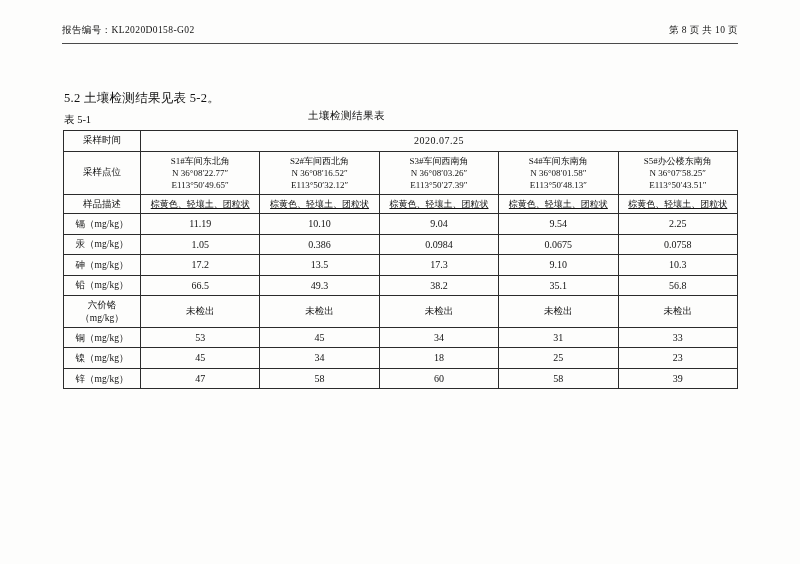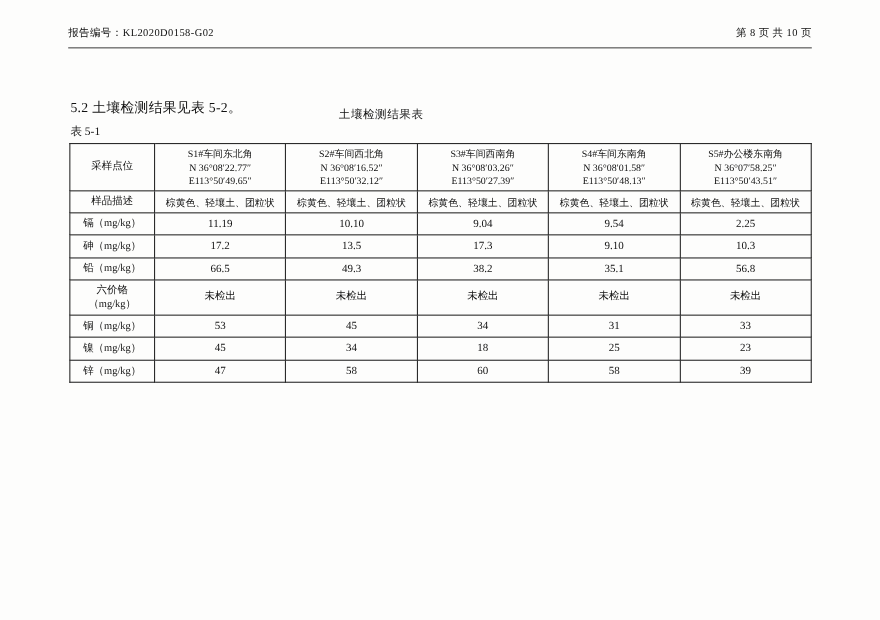--- a/index.html
+++ b/index.html
@@ -54,21 +54,21 @@
   }
   .table-caption-left {
     position: absolute;
     left: 64px;
     top: 113px;
     font-size: 10.5px;
   }
   .table-caption-center {
     position: absolute;
     left: 0;
-    top: 97px;
+    top: 109px;
     width: 693px;
     text-align: center;
     font-size: 10.5px;
     letter-spacing: 0.5px;
   }
 
   table.data {
     position: absolute;
     left: 63px;
     top: 130px;
@@ -97,20 +97,21 @@
   }
   td.point-head {
     font-size: 9px;
     line-height: 1.45;
     padding: 4px 1px;
   }
   td.desc {
     font-size: 9px;
     line-height: 1.4;
     padding: 4px 2px;
+    text-decoration: underline;
   }
   td.date-cell {
     font-size: 10px;
     letter-spacing: 0.5px;
   }
   .val { font-size: 10px; margin-top: 32px; }
   .nd { font-size: 9.5px; margin-left: 30px; }
 </style>
 </head>
 <body>
@@ -122,20 +123,24 @@
     <span class="header-right">第 8 页 共 10 页</span>
   </div>
   <div class="header-rule"></div>
 
   <div class="section-title">5.2 土壤检测结果见表 5-2。</div>
   <div class="table-caption-left">表 5-1</div>
   <div class="table-caption-center">土壤检测结果表</div>
 
   <table class="data">
     <tbody>
+      <tr>
+        <td class="label">采样时间</td>
+        <td class="date-cell" colspan="5">2020.07.25</td>
+      </tr>
       <tr>
         <td class="label">采样点位</td>
         <td class="point-head">S1#车间东北角<br>N 36°08′22.77″<br>E113°50′49.65″</td>
         <td class="point-head">S2#车间西北角<br>N 36°08′16.52″<br>E113°50′32.12″</td>
         <td class="point-head">S3#车间西南角<br>N 36°08′03.26″<br>E113°50′27.39″</td>
         <td class="point-head">S4#车间东南角<br>N 36°08′01.58″<br>E113°50′48.13″</td>
         <td class="point-head">S5#办公楼东南角<br>N 36°07′58.25″<br>E113°50′43.51″</td>
       </tr>
 
     <tr>
@@ -153,20 +158,30 @@
             <span class="lbl-2">镉（mg/kg）</span>
           </td>
           <td class="val">11.19</td>
           <td class="val">10.10</td>
           <td class="val">9.04</td>
           <td class="val">9.54</td>
           <td class="val">2.25</td>
         </tr>
         <tr>
           <td class="label">
+            <span class="lbl-2">汞（mg/kg）</span>
+          </td>
+          <td class="val">1.05</td>
+          <td class="val">0.386</td>
+          <td class="val">0.0984</td>
+          <td class="val">0.0675</td>
+          <td class="val">0.0758</td>
+        </tr>
+        <tr>
+          <td class="label">
             <span class="lbl-2">砷（mg/kg）</span>
           </td>
           <td class="val">17.2</td>
           <td class="val">13.5</td>
           <td class="val">17.3</td>
           <td class="val">9.10</td>
           <td class="val">10.3</td>
         </tr>
         <tr>
           <td class="label">

